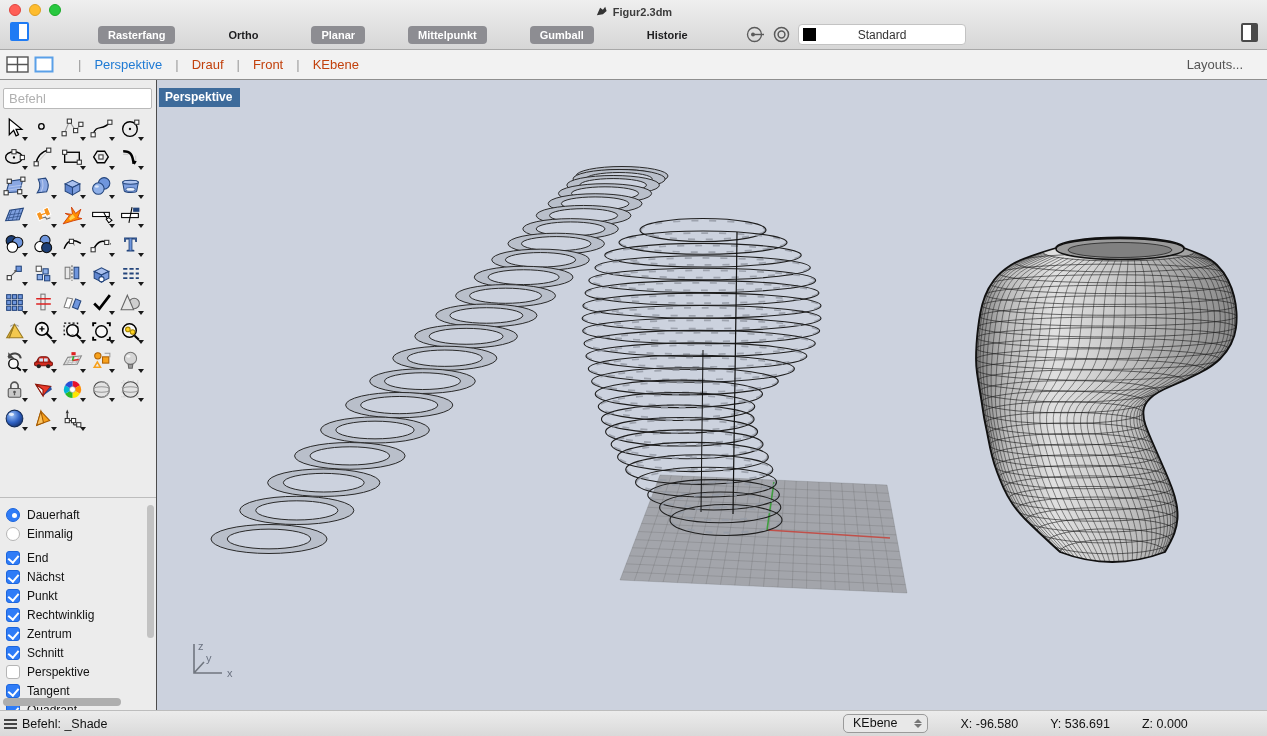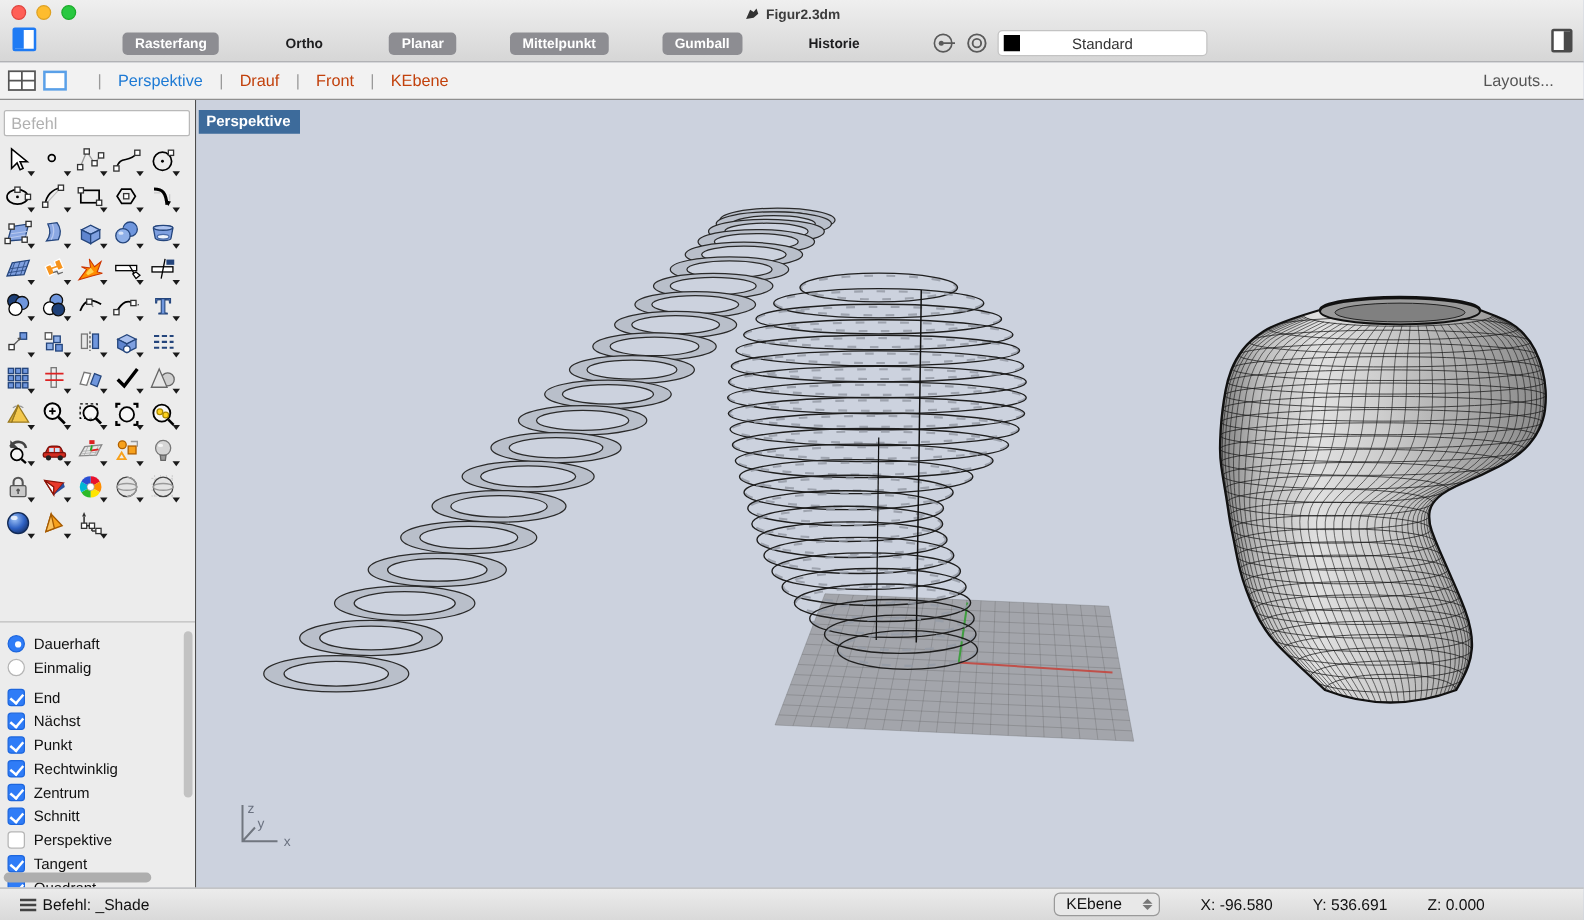--- a/index.html
+++ b/index.html
@@ -83,21 +83,21 @@
     background:#aeaeae; border-radius:4px; }
 
   .viewport { flex:1; position:relative; background:#ccd2de; }
   .vp-label { position:absolute; left:2px; top:8px; background:#3d6b9b; color:#fff;
     font-size:12px; font-weight:bold; padding:2px 8px 3px 6px; }
   #scene { position:absolute; inset:0; width:100%; height:100%; }
 
   
   .statusbar { height:26px; background:linear-gradient(#ececec,#d9d9d9);
     border-top:1px solid #bdbdbd; position:relative; display:flex; align-items:center;
-    font-size:12.5px; color:#111;padding-left:12px; }
+    font-size:12.5px; color:#111; }
   .burger { display:inline-flex; flex-direction:column; gap:2px; margin:0 5px 0 4px; }
   .burger i { width:13px; height:2px; background:#444; }
   .status-right { position:absolute; left:843px; display:flex; align-items:center; gap:32px; }
   .cplane-pill { border:1px solid #9a9a9a; border-radius:5px; padding:1px 5px 2px 9px;
     display:flex; align-items:center; gap:17px; background:#e8e8e8; }
   .stepper { display:inline-flex; flex-direction:column; gap:1px; }
   .stepper i { width:0; height:0; border-left:4px solid transparent;
     border-right:4px solid transparent; }
   .stepper .up { border-bottom:4.5px solid #777; }
   .stepper .dn { border-top:4.5px solid #777; }

